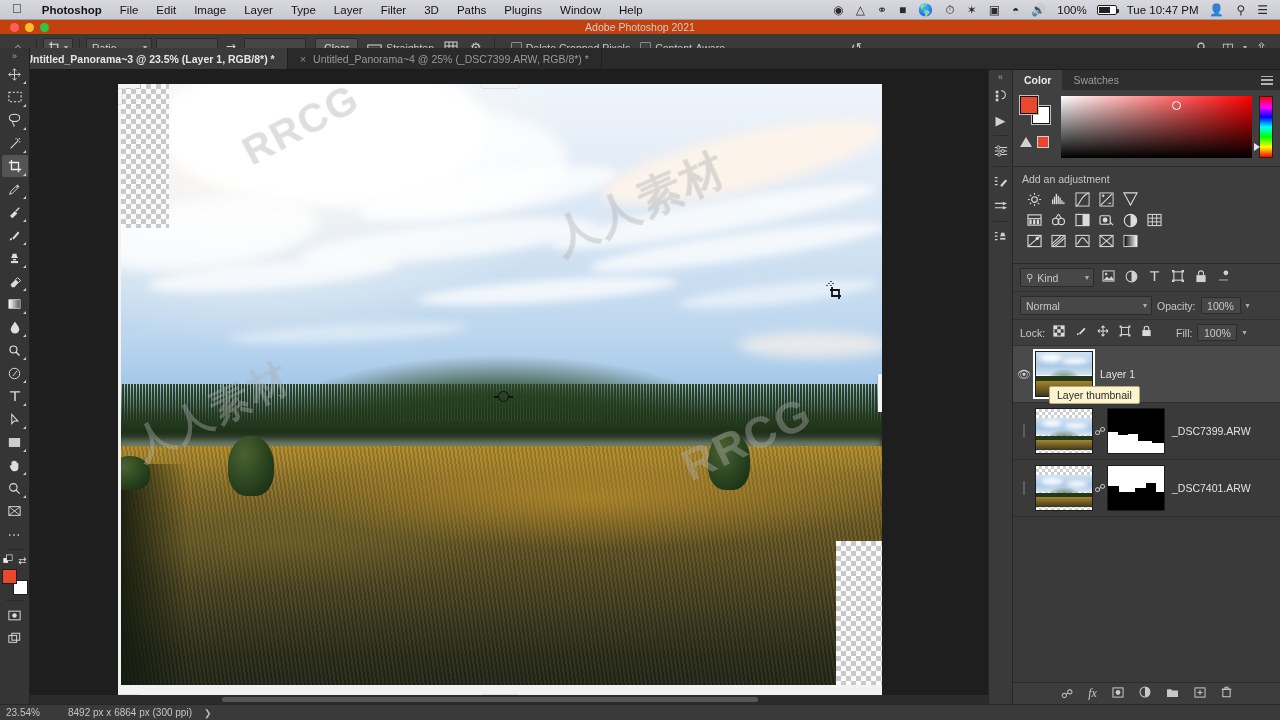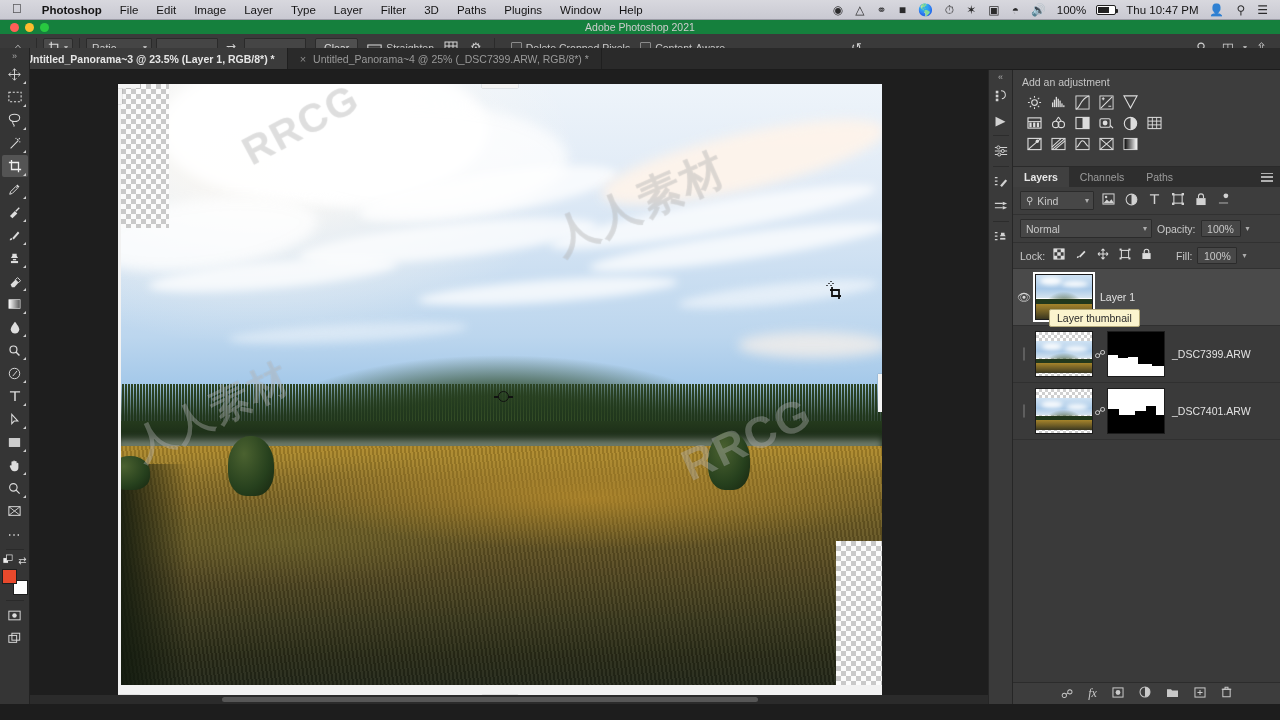--- a/index.html
+++ b/index.html
@@ -408,28 +408,28 @@
       <span class="ic">🌎</span>
       <span class="ic">⏱</span>
       <span class="ic">✶</span>
       <span class="ic">▣</span>
       <span class="ic">◓</span>
       <span class="ic">🔊</span>
       <span class="txt">100%</span>
       <span class="batt">
           <i></i>
         </span>
-      <span class="txt">Thu 10:47 PM</span>
+      <span class="txt">Tue 10:47 PM</span>
       <span class="ic">👤</span>
       <span class="ic">⚲</span>
       <span class="ic">☰</span>
     </span>
   </div>
 
-  <div style="position:absolute;top:20px;left:0;width:1280px;height:14px;background:#15803d;display:flex;align-items:center;justify-content:center;">
+  <div style="position:absolute;top:20px;left:0;width:1280px;height:14px;background:#c2410c;display:flex;align-items:center;justify-content:center;">
     <span style="font-size:10.5px;color:#cdcdcd">Adobe Photoshop 2021</span>
     <span style="position:absolute;left:10px;display:flex;gap:6px;">
       <i style="width:9px;height:9px;border-radius:50%;background:#ff5f57;display:block"></i>
       <i style="width:9px;height:9px;border-radius:50%;background:#febc2e;display:block"></i>
       <i style="width:9px;height:9px;border-radius:50%;background:#28c840;display:block"></i>
     </span>
   </div>
 
   <div class="optbar" style="top:34px;height:28px">
     <span class="home">⌂</span>
@@ -772,20 +772,51 @@
       <svg width="14" height="14" viewBox="0 0 16 16">
         <path d="M1 3h3M1 7h3M1 11h3" stroke="#d2d2d2" stroke-width="1.2"></path>
         <path d="M8 3h4v2l1.4 2H6.6L8 5z" fill="#d2d2d2"></path>
         <rect x="7" y="9" width="6" height="2" fill="#d2d2d2"></rect>
       </svg>
     </span>
   </div>
 
   <div class="dock">
 
+    <div class="panel">
+      <div class="ptabs">
+        <div class="ptab active">Color</div>
+        <div class="ptab">Swatches</div>
+        <div class="pmenu">
+            <span class="bars">
+              <i></i>
+              <i></i>
+              <i></i>
+            </span>
+          </div>
+      </div>
+      <div class="colorbody">
+        <div class="cchips">
+          <div class="cchip-wrap">
+            <i class="cchip bg"></i>
+            <i class="cchip fg" style="background:#e8492c"></i>
+          </div>
+          <div class="cwarn">
+            <i class="tri"></i>
+            <i class="sq" style="background:#e8492c"></i>
+          </div>
+        </div>
+        <div class="cramp">
+          <i class="pick"></i>
+        </div>
+        <div class="huestrip">
+            <i class="ar"></i>
+          </div>
+      </div>
+    </div>
 
     <div class="panel">
       <div class="adjbody">
         <div class="lbl">Add an adjustment</div>
 
         <div class="adjrow">
           <span class="adjico">
             <svg width="15" height="15" viewBox="0 0 16 16">
                 <circle cx="8" cy="8" r="3" fill="none" stroke="#dcdcdc" stroke-width="1.2"></circle>
             <g stroke="#dcdcdc" stroke-width="1.1">
@@ -909,32 +940,20 @@
                   </linearGradient>
                 </defs>
               <rect x="1" y="1.5" width="14" height="12" fill="url(#gm)" stroke="#dcdcdc" stroke-width="1"></rect>
               </svg>
           </span>
         </div>
       </div>
     </div>
 
     <div class="layerspanel">
-      <div class="ptabs">
-        <div class="ptab active">Layers</div>
-        <div class="ptab">Channels</div>
-        <div class="ptab">Paths</div>
-        <div class="pmenu">
-            <span class="bars">
-              <i></i>
-              <i></i>
-              <i></i>
-            </span>
-          </div>
-      </div>
 
       <div class="filterrow">
         <span class="kindsel">
           <span style="font-size:10px">⚲</span>
           <span>Kind</span>
         </span>
         <span class="fico">
           <svg width="13" height="12" viewBox="0 0 14 13">
               <rect x="1" y="1" width="12" height="11" fill="none" stroke="#d2d2d2" stroke-width="1.1"></rect>
           <circle cx="4.4" cy="4.4" r="1.3" fill="#d2d2d2"></circle>
@@ -1127,14 +1146,19 @@
         <span class="fi">
           <svg width="11" height="12" viewBox="0 0 12 13">
               <path d="M2 3.4h8v8.2H2z" fill="none" stroke="#c9c9c9" stroke-width="1.1"></path>
           <path d="M0.8 3.4h10.4M4.4 1.4h3.2v2h-3.2z" fill="none" stroke="#c9c9c9" stroke-width="1.1"></path>
             </svg>
         </span>
       </div>
     </div>
   </div>
 
+  <div class="statusbar">
+    <span class="zoom">23.54%</span>
+    <span class="dims">8492 px x 6864 px (300 ppi)</span>
+    <span class="arrow">❯</span>
+  </div>
 
 </div>
 
 </body></html>

